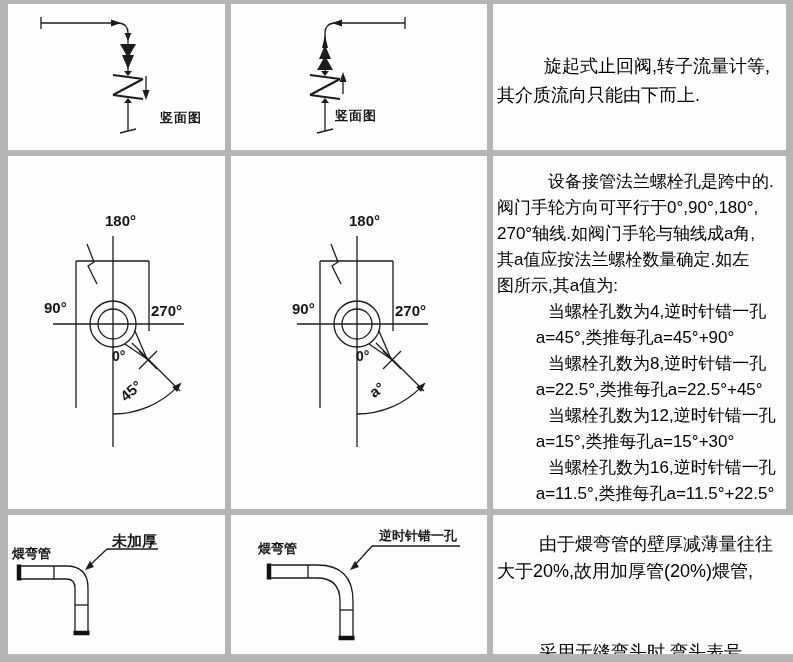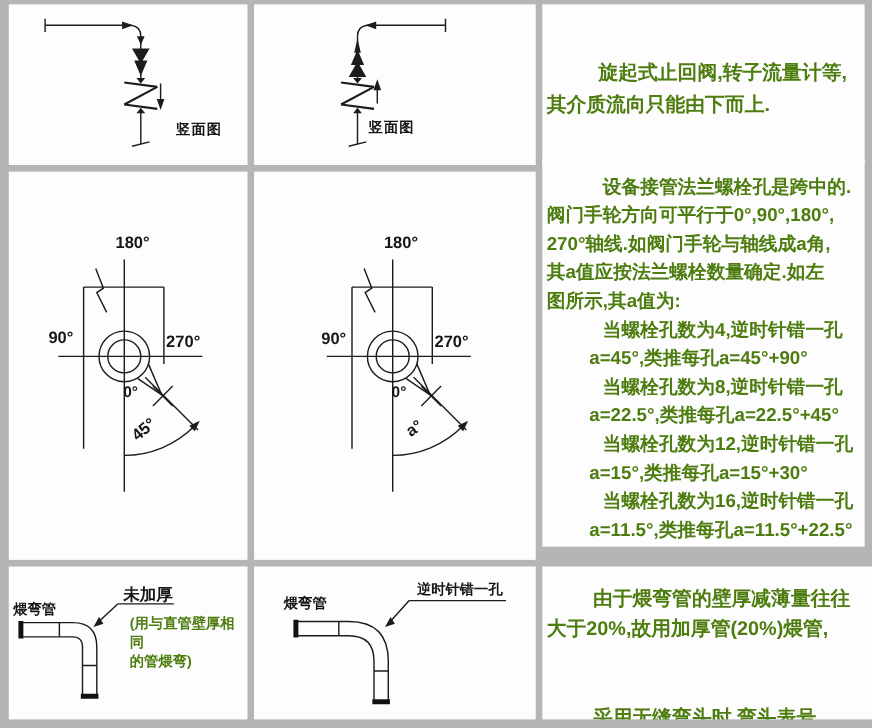--- a/index.html
+++ b/index.html
@@ -1,28 +1,28 @@
 <!DOCTYPE html>
 <html><head>
 <meta charset="utf-8">
 <style>
   html,body{margin:0;padding:0;background:#e8e8e8;}
   #page{position:relative;width:793px;height:662px;background:#b5b5b5;
         font-family:"Liberation Sans",sans-serif;color:#1c1c1c;overflow:hidden;}
   .cell{position:absolute;background:#fdfdfd;overflow:hidden;}
   .cell svg{position:absolute;left:0;top:0;}
   .lbl{position:absolute;white-space:pre;line-height:1.1;color:#161616;font-weight:600;}
-  .note-block{position:absolute;white-space:pre-wrap;color:#4d7c0f;font-weight:700;}
+  .note-block{position:absolute;white-space:pre-wrap;color:#000000;font-weight:400;}
   
   #c-r1c1{left:8px;top:4px;width:217px;height:146px;}
   #c-r1c2{left:231px;top:4px;width:256px;height:146px;}
   #c-r1c3{left:493px;top:4px;width:293px;height:146px;}
   #c-r2c1{left:8px;top:156px;width:217px;height:353px;}
   #c-r2c2{left:231px;top:156px;width:256px;height:353px;}
-  #c-r2c3{left:493px;top:144px;width:293px;height:353px;}
+  #c-r2c3{left:493px;top:156px;width:293px;height:353px;}
   #c-r3c1{left:8px;top:515px;width:217px;height:139px;}
   #c-r3c2{left:231px;top:515px;width:256px;height:139px;}
   #c-r3c3{left:493px;top:515px;width:331px;height:139px;}
   
   #t-r1 {left:4px;top:48px;width:285px;font-size:18px;line-height:29px;text-indent:47px;}
   #t-r2 {left:4px;top:13px;width:287px;font-size:17px;line-height:26px;}
   #t-r3a{left:4px;top:16px;width:285px;font-size:18px;line-height:27px;text-indent:42px;}
   #t-r3b{left:4px;top:124px;width:285px;font-size:18px;line-height:27px;text-indent:42px;}
   
   .ln{stroke:#1c1c1c;stroke-width:1.3;fill:none;}
@@ -195,22 +195,20 @@
         <path class="ln" d="M67,90 L80,90"></path>
       </g>
       <g>
         <path class="ln" d="M99,34 L150,34"></path>
         <path class="ln" d="M99,34 L81,51"></path>
         <polygon class="fl" points="77,55 86,52 82,46"></polygon>
       </g>
     </svg>
     <span class="lbl" style="left:4px;top:32px;font-size:13px;">煨弯管</span>
     <span class="lbl" style="left:104px;top:18px;font-size:15px;">未加厚</span>
-    <div class="note-block" style="left:110px;top:43px;width:104px;font-size:13px;line-height:17px;white-space:pre-line;">(用与直管壁厚相同
-的管煨弯)</div>
   </div>
 
   <div class="cell" id="c-r3c2">
     <svg width="256" height="139" viewBox="0 0 256 139">
       <g>
         <path class="ln" d="M38,50 L86,50 Q122,50 122,86 L122,123"></path>
         <path class="ln" d="M38,63 L86,63 Q109,63 109,86 L109,123"></path>
         <path class="cap" d="M38,48.5 L38,64.5"></path>
         <path class="cap" d="M107.5,123 L123.5,123"></path>
         <path class="ln" d="M77,50 L77,63"></path>

